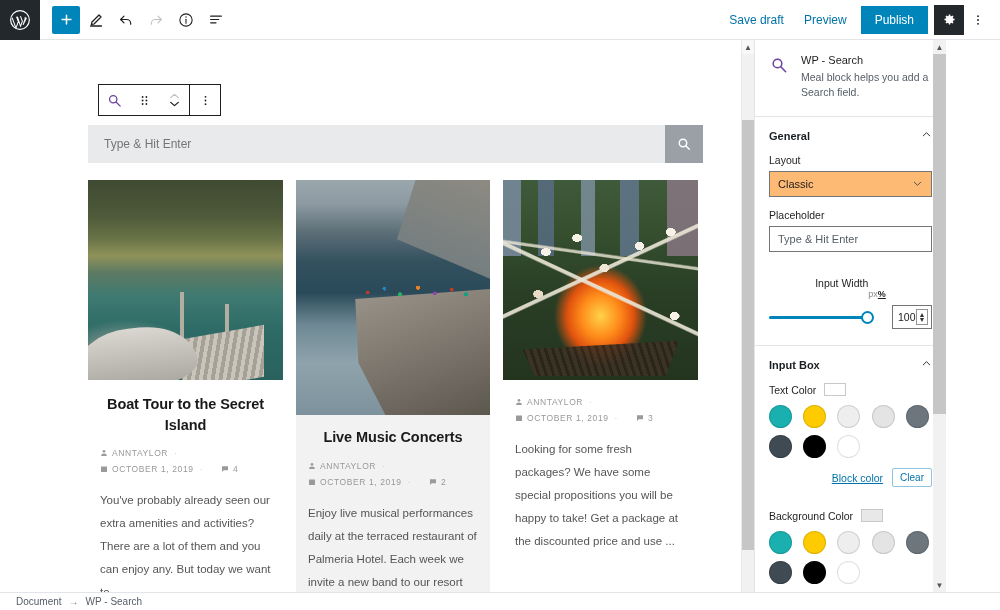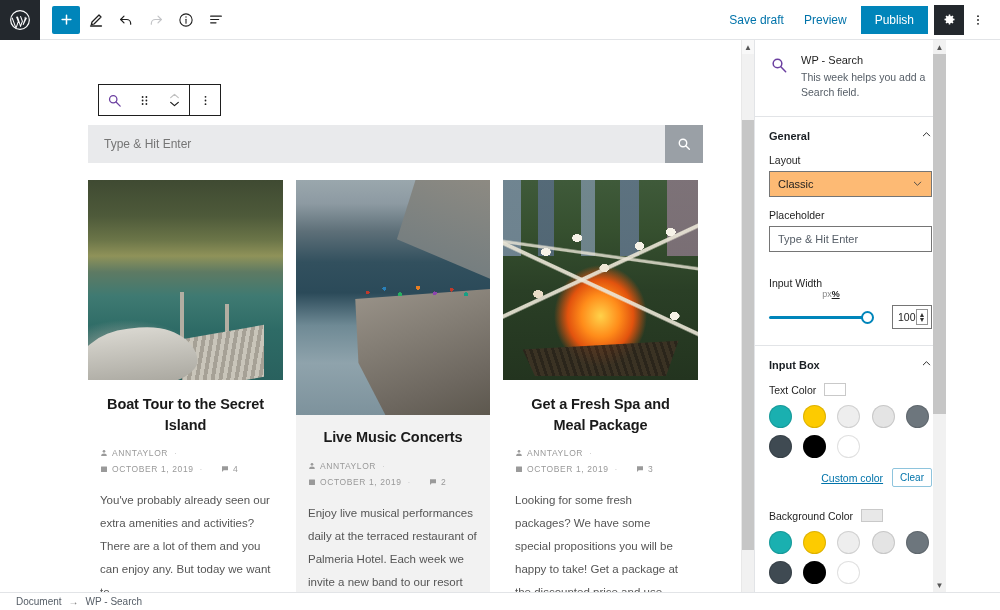--- a/index.html
+++ b/index.html
@@ -261,21 +261,21 @@
     font-size: 11px; padding: 0 8px; color: #1e1e1e; appearance: none;
     font-family: inherit; position: relative; display:flex; align-items:center;
     cursor: pointer;
   }
   .sb-select .chev { margin-left: auto; font-size: 9px; color: #444; }
   .sb-text {
     width: 100%; height: 26px; border: 1px solid #757575; background: #fff;
     font-size: 11px; padding: 0 8px; color: #555d66; font-family: inherit;
     outline: none;
   }
-  .unit-row { display:flex; align-items:center; justify-content: flex-start; margin: 14px 0 4px; }
+  .unit-row { display:flex; align-items:center; justify-content: center; margin: 14px 0 4px; }
   .units { display: flex; font-size: 9px; color: #888; margin-top: 23px; }
   .unit.active { color: #1e1e1e; text-decoration: underline; font-weight: 600; }
   .range-row { display: flex; align-items: center; gap: 24px; margin-top: 6px; }
   .range-track {
     flex: 1; height: 3px; background: #0085ba; border-radius: 2px; position: relative;
   }
   .range-thumb {
     position: absolute; right: -6px; top: -5px; width: 13px; height: 13px;
     border-radius: 50%; background: #fff; border: 2px solid #0085ba; cursor: pointer;
   }
@@ -534,21 +534,20 @@
       <div class="card">
         <div class="card-img">
           <div class="photo ph-fire">
             <div class="legs"></div>
               <div class="logs"></div>
             <div class="sticks"></div>
               <div class="mallows"></div>
           </div>
         </div>
         <div class="card-body">
-          <h3 class="card-title">Get a Fresh Spa and Meal Package</h3>
           <div class="card-meta">
             <div class="meta-row">
               <span class="meta-ico">
                 <svg width="8" height="8" viewBox="0 0 24 24" fill="currentColor">
                   <circle cx="12" cy="7" r="4"></circle>
                     <path d="M3.5 21c0-4.7 3.8-7.2 8.5-7.2s8.5 2.5 8.5 7.2z"></path>
                 </svg>
               </span>
               <span>ANNTAYLOR</span>
               <span class="meta-sep">·</span>
@@ -590,21 +589,21 @@
 
     <div class="sb-blockcard">
       <div class="sb-blockicon">
         <svg width="20" height="20" viewBox="0 0 24 24" fill="none" stroke="#6b3fa0" stroke-width="1.8" stroke-linecap="round">
           <circle cx="10.2" cy="10.2" r="5.2"></circle>
             <path d="M14.2 14.2L20 20"></path>
         </svg>
       </div>
       <div>
         <div class="sb-bt">WP - Search</div>
-        <div class="sb-bd">This week helps you add a Search field.</div>
+        <div class="sb-bd">Meal block helps you add a Search field.</div>
       </div>
     </div>
 
     <div class="sb-section">
       <div class="sb-sechead">
         <span>General</span>
         <span>
           <svg width="11" height="11" viewBox="0 0 24 24" fill="none" stroke="#1e1e1e" stroke-width="2" stroke-linecap="round" stroke-linejoin="round">
             <path d="M5 15l7-7 7 7"></path>
           </svg>
@@ -663,21 +662,21 @@
         <span class="sw ring" style="background:#1ab0b0"></span>
         <span class="sw ring" style="background:#fdcb00"></span>
         <span class="sw ring" style="background:#eeeeee"></span>
         <span class="sw ring" style="background:#e4e4e4"></span>
         <span class="sw ring" style="background:#6d767d"></span>
         <span class="sw ring" style="background:#3f4a52"></span>
         <span class="sw ring" style="background:#000000"></span>
         <span class="sw ring" style="background:#ffffff"></span>
       </div>
       <div class="colorfoot">
-        <span class="custom-link">Custom color</span>
+        <span class="custom-link">Block color</span>
         <button class="clear-btn">Clear</button>
       </div>
 
       <div class="colorrow" style="margin-top:22px">
         <span class="cl">Background Color</span>
         <span class="cur-swatch gray"></span>
       </div>
       <div class="swatches">
         <span class="sw ring" style="background:#1ab0b0"></span>
         <span class="sw ring" style="background:#fdcb00"></span>

